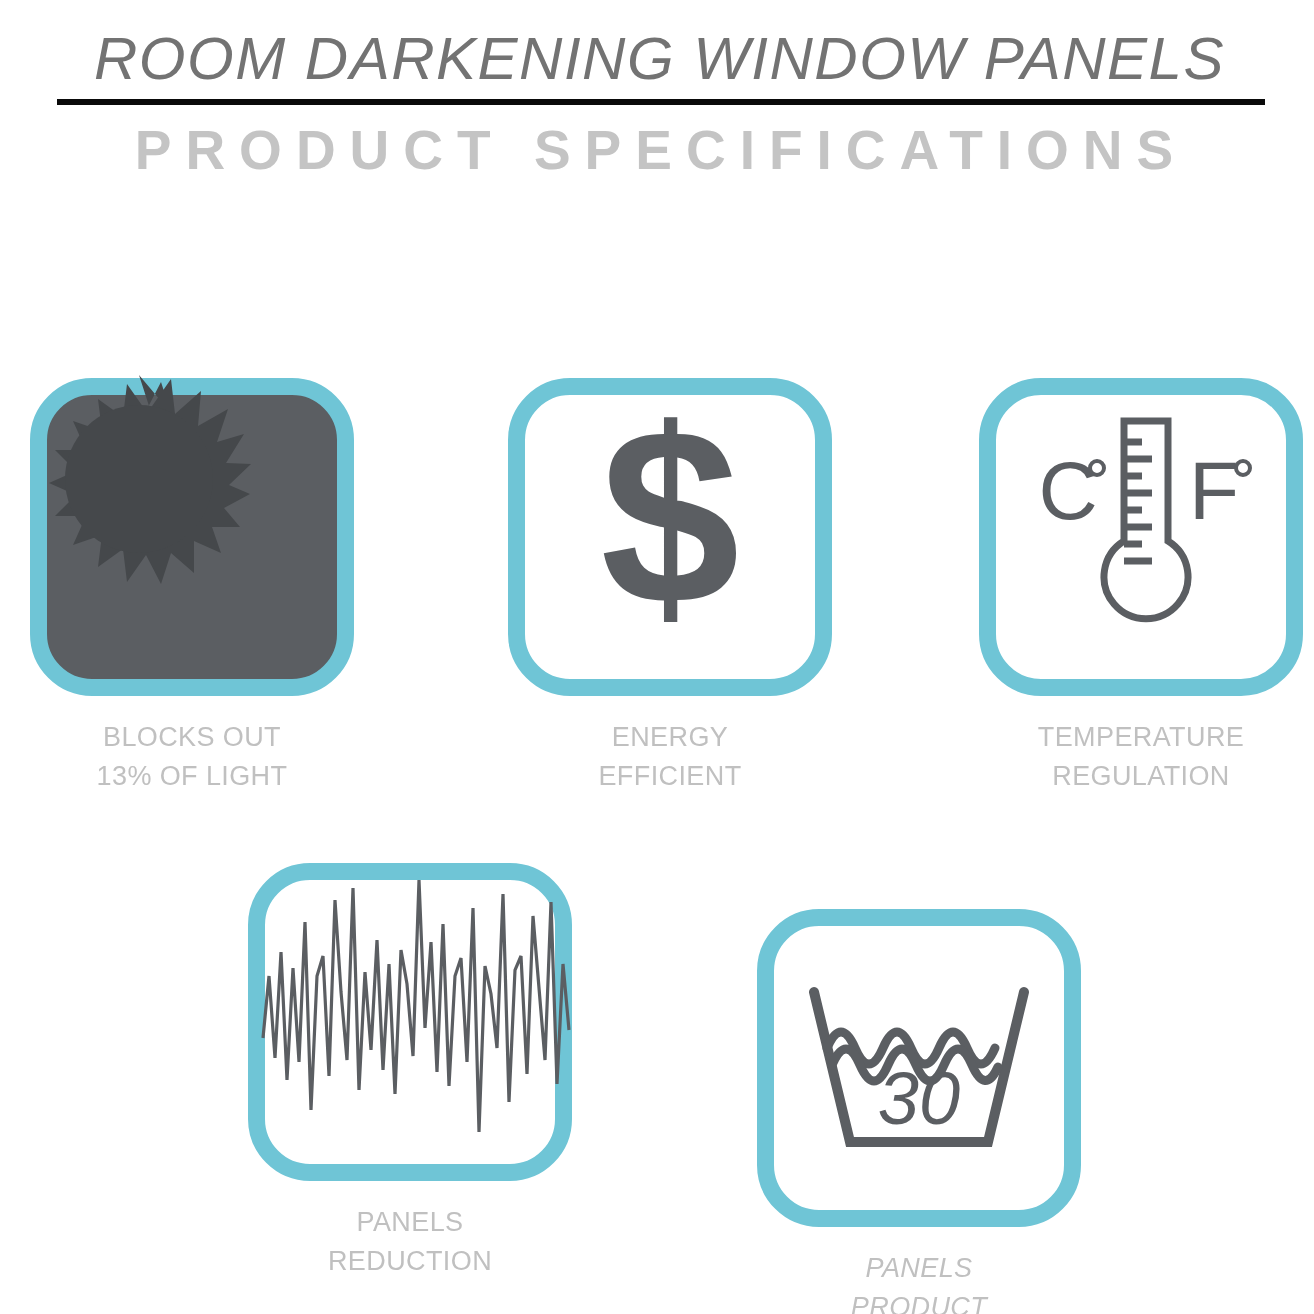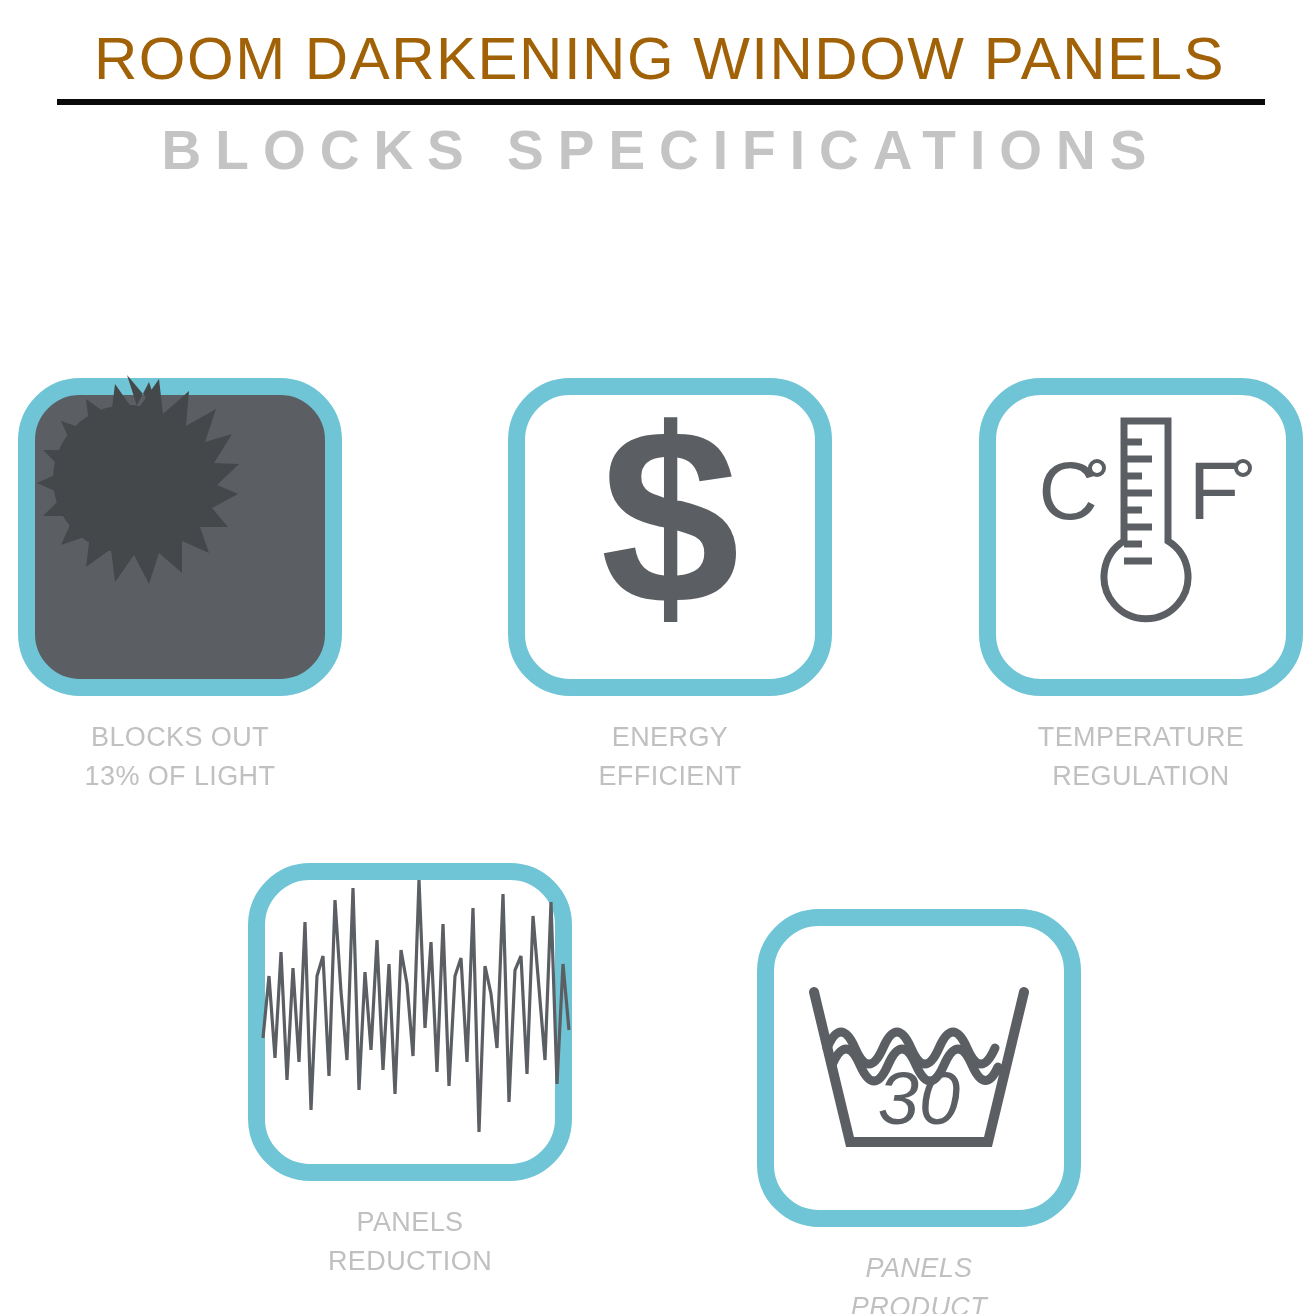--- a/index.html
+++ b/index.html
@@ -29,22 +29,23 @@
   #title-main {
     position: absolute;
     left: 57px;
     top: 26px;
     width: 1205px;
     text-align: center;
     font-size: 60px;
     line-height: 66px;
     font-weight: 400;
     letter-spacing: 1.5px;
-    color: #a16207;
+    color: #737373;
     white-space: nowrap;
+    font-style: italic;
   }
   #title-rule {
     position: absolute;
     left: 57px;
     top: 99px;
     width: 1208px;
     height: 6px;
     background: #0a0a0a;
   }
   #title-sub {
@@ -104,41 +105,41 @@
     text-align: center;
     font-size: 27px;
     line-height: 39px;
     font-weight: 400;
     letter-spacing: 0.4px;
     color: #c0c0c0;
     white-space: nowrap;
   }
 
   
-  #card-1 { left: 18px;   top: 378px; }
+  #card-1 { left: 30px;   top: 378px; }
   #card-2 { left: 508px;  top: 378px; }
   #card-3 { left: 979px;  top: 378px; }
   #card-4 { left: 248px;  top: 863px; }
   #card-5 { left: 757px;  top: 909px; font-style: italic; }
 
   .icon-svg {
     display: block;
     width: 100%;
     height: 100%;
   }
 </style>
 </head>
 <body>
 
 <div id="page">
 
   <div id="header">
     <div id="title-main">ROOM DARKENING WINDOW PANELS</div>
     <div id="title-rule"></div>
-    <div id="title-sub">BLOCKS SPECIFICATIONS</div>
+    <div id="title-sub">PRODUCT SPECIFICATIONS</div>
   </div>
 
   <div class="spec-card" id="card-1">
     <div class="spec-box filled">
       <div class="inner-noclip">
         <svg class="icon-svg" viewBox="0 0 290 284" style="overflow:visible">
           <g transform="translate(92,88)" fill="#45484b">
             <path d="
               M 0,-108 L 11,-74 L 32,-104 L 36,-69 L 62,-92 L 59,-57 L 89,-74 L 78,-41
               L 105,-49 L 87,-20 L 112,-19 L 90,2 L 111,11 L 85,25 L 101,44 L 73,44

